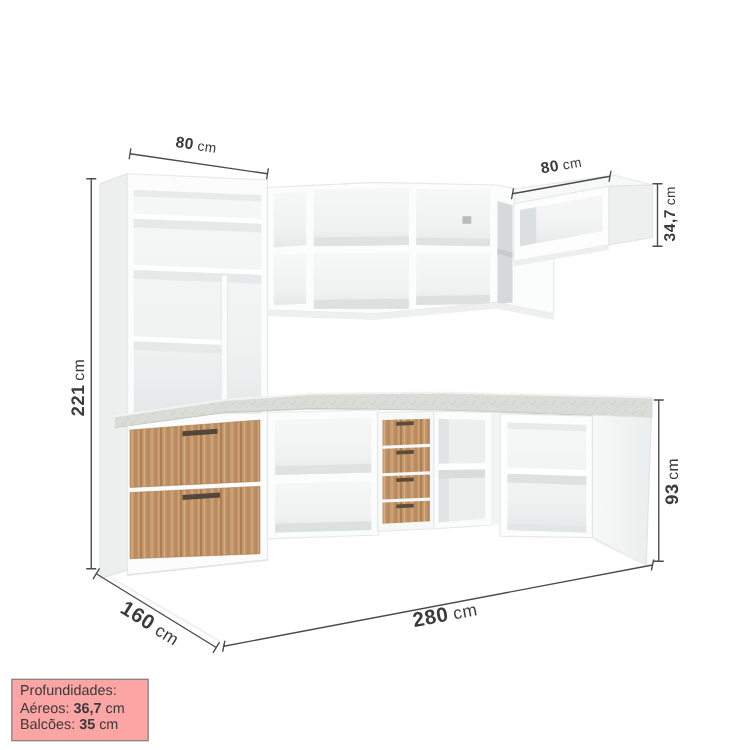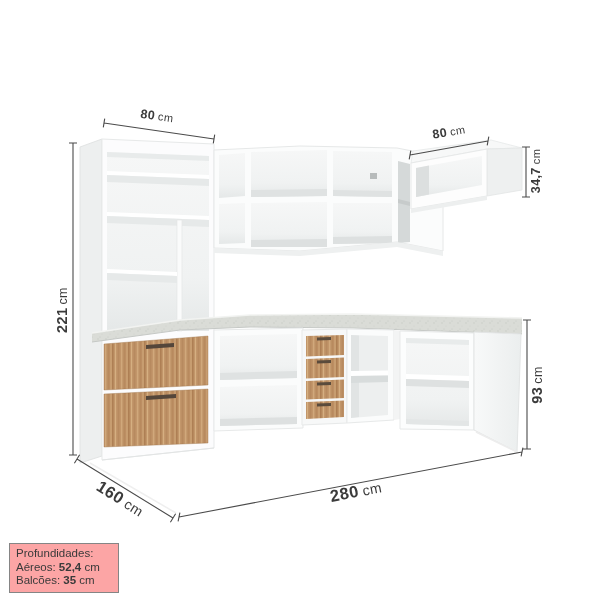--- a/index.html
+++ b/index.html
@@ -187,16 +187,16 @@
       <tspan class="dim-val">280</tspan><tspan class="dim-unit" dx="4">cm</tspan>
     </text>
     <text class="dim s16" x="120" y="504" text-anchor="middle" transform="rotate(32 120 499)">
       <tspan class="dim-val">160</tspan><tspan class="dim-unit" dx="4">cm</tspan>
     </text>
   </g>
 </svg>
 
   <div class="info-box">
     <div>Profundidades:</div>
-    <div><span>Aéreos:</span> <b>52,4</b> <span>cm</span></div>
+    <div><span>Aéreos:</span> <b>36,7</b> <span>cm</span></div>
     <div><span>Balcões:</span> <b>35</b> <span>cm</span></div>
   </div>
 </div>
 
 </body></html>

